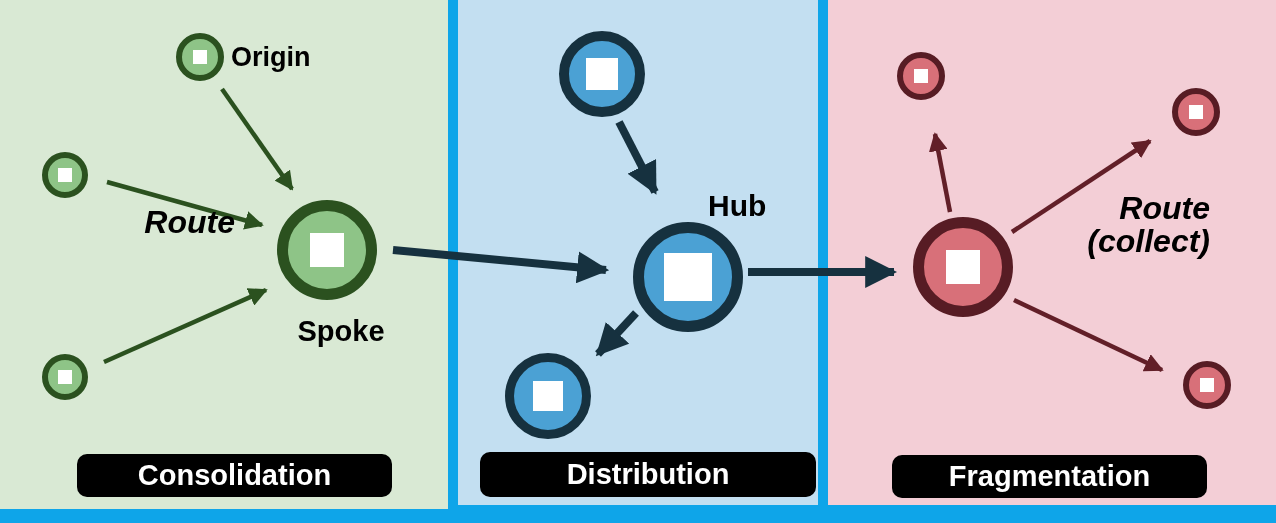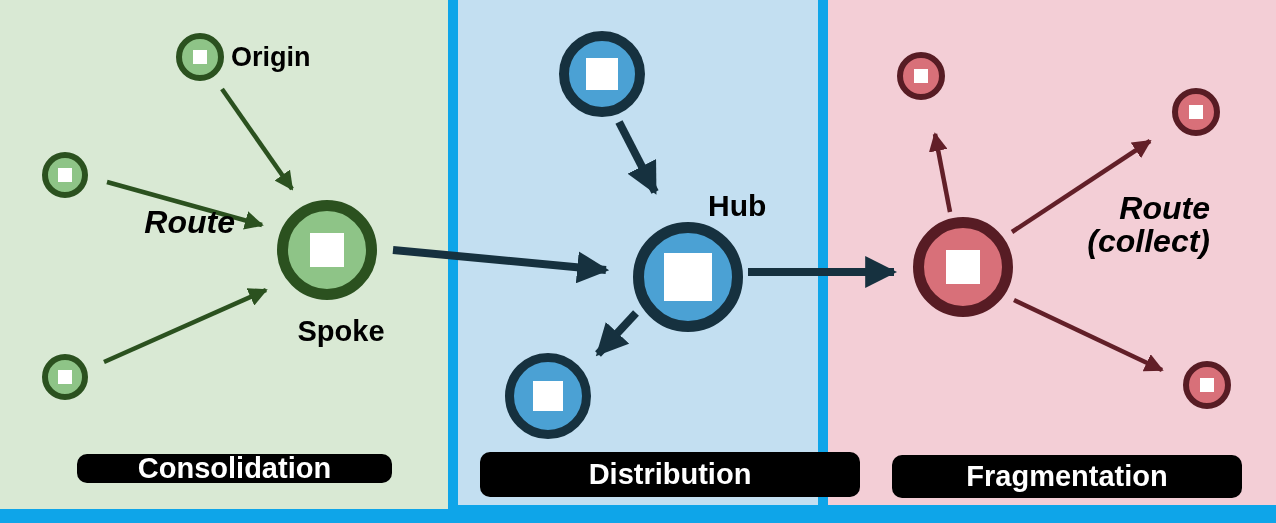--- a/index.html
+++ b/index.html
@@ -39,23 +39,23 @@
     font-size:32px; line-height:33px; text-align:right;
   }
   .route-collect  { left:65px;   top:206px; width:170px; }
   .route-delivery { left:1030px; top:192px; width:180px; }
 
   .badge {
     position:absolute; background:#000000; color:#ffffff;
     border-radius:10px; font-weight:bold; font-size:29px;
     display:flex; align-items:center; justify-content:center;
   }
-  .badge-consolidation { left:77px;  top:454px; width:315px; height:29px; }
-  .badge-distribution  { left:480px; top:452px; width:380px; height:45px; }
-  .badge-fragmentation { left:892px; top:455px; width:350px; height:43px; }
+  .badge-consolidation { left:77px;  top:454px; width:315px; height:43px; }
+  .badge-distribution  { left:480px; top:452px; width:336px; height:45px; }
+  .badge-fragmentation { left:892px; top:455px; width:315px; height:43px; }
 </style>
 </head>
 <body>
 
 <div class="canvas">
 
   <div class="panel panel-green"></div>
   <div class="panel panel-blue"></div>
   <div class="panel panel-pink"></div>
 

